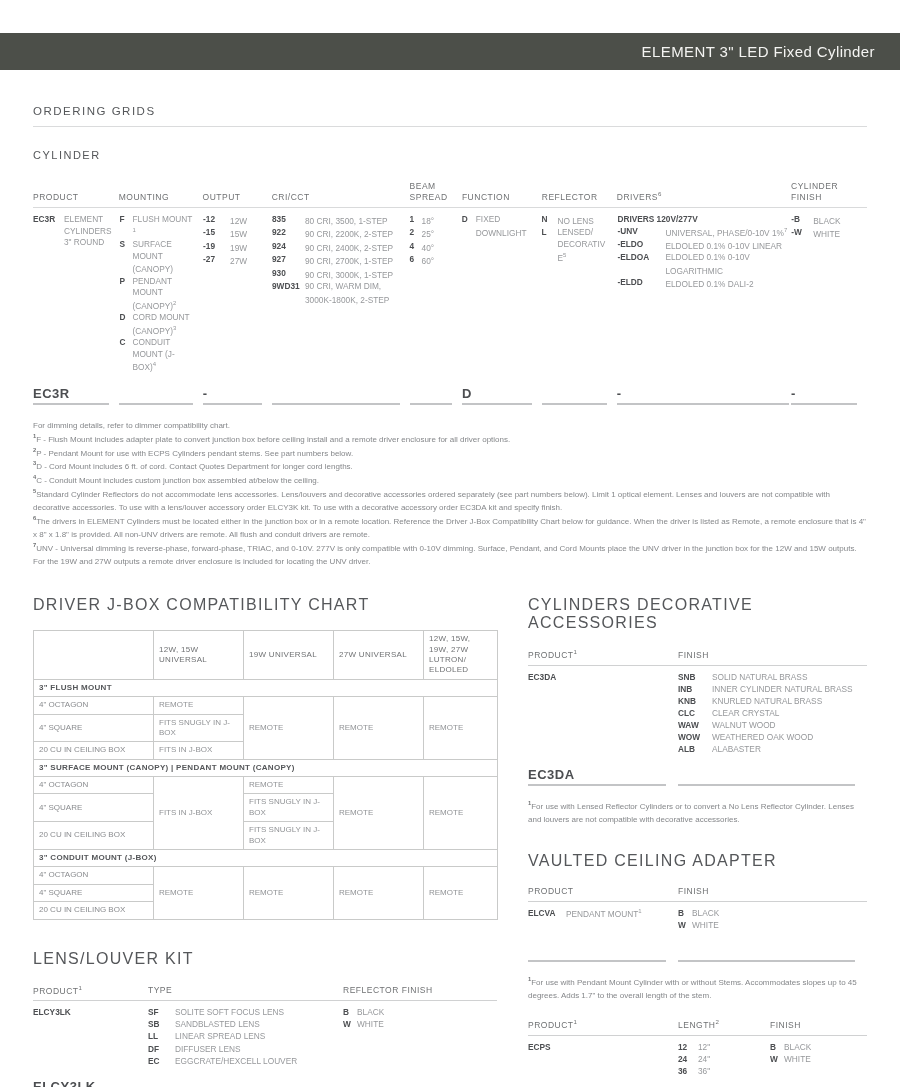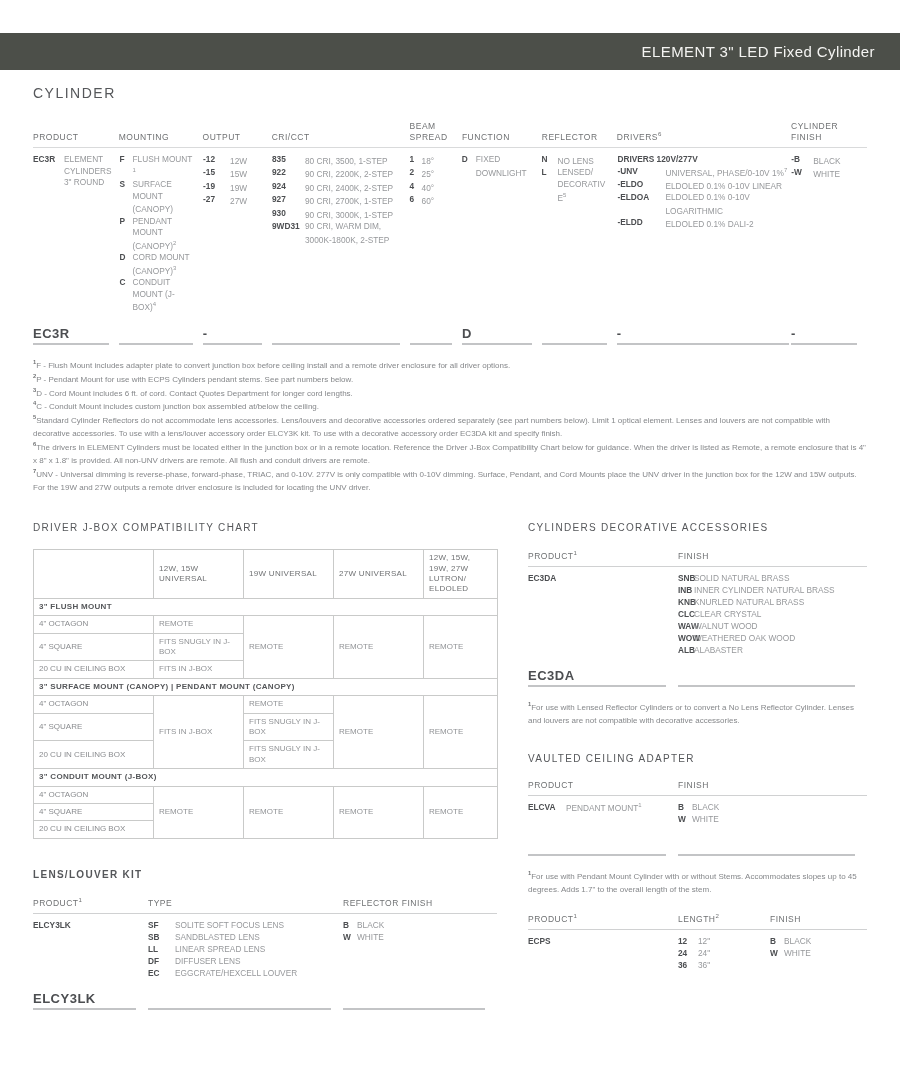--- a/index.html
+++ b/index.html
@@ -15,22 +15,22 @@
   }
   .topbar .title { color:#f4f4f2; font-size:15px; letter-spacing:0.4px; }
 
   .content { width:834px; margin:0 33px; }
 
   
   .rule-heading {
     margin-top:35px; font-size:11.5px; color:#55575a; letter-spacing:1.5px;
     padding-bottom:9px; border-bottom:1px solid #dadbdc;
   }
-  .sec-title { margin-top:15px; font-size:14px; color:#55575a; letter-spacing:1.5px; }
-  .sub-title { font-size:10px; color:#55575a; letter-spacing:1.3px; }
+  .sec-title { margin-top:22px; font-size:11px; color:#55575a; letter-spacing:1.5px; }
+  .sub-title { font-size:16px; color:#55575a; letter-spacing:1.3px; }
 
   
   .grid-row { display:flex; }
   .c-prod{width:87px}.c-mount{width:85px}.c-out{width:70px}.c-cri{width:140px}
   .c-beam{width:53px}.c-func{width:81px}.c-refl{width:76px}.c-drv{width:177px}.c-fin{width:77px}
   .grid-row > div { padding-right:8px; }
   .grid-row > .c-drv { padding-right:2px; }
   .grid-headers {
     margin-top:20px; align-items:flex-end; padding-bottom:4px;
     border-bottom:1px solid #d9dadb;
@@ -82,37 +82,38 @@
   .sub-body { margin-top:5px; font-size:8.3px; line-height:1.45; display:flex; }
   .sub-headers > div, .sub-body > div, .fill-row2 > div { padding-right:12px; }
   .fill-row2 { display:flex; margin-top:12px; align-items:flex-end; }
   .fill-cell2 {
     border-bottom:2px solid #c3c4c6; height:19px;
     font-size:13px; font-weight:bold; color:#4c4e51; letter-spacing:0.5px;
   }
   .lk-prod{width:115px}.lk-type{width:195px}.lk-fin{width:154px}
   .lk-type .code{width:27px}.lk-fin .code{width:14px}
   .acc-prod{width:150px}.acc-fin{width:189px}
-  .acc-fin .code{width:16px}
+  .acc-fin .code{width:34px}
   .vault-prod{width:150px}.vault-fin{width:189px}
   .vault-prod .code{width:38px}.vault-fin .code{width:14px}
   .stems-prod{width:150px}.stems-len{width:92px}.stems-fin{width:97px}
   .stems-len .code{width:20px}.stems-fin .code{width:14px}
   .mt26 { margin-top:26px; }
-  .mt30 { margin-top:30px;font-weight:bold; }
+  .mt30 { margin-top:30px; }
 </style>
 </head>
 <body>
 
 <div class="topbar">
   <span class="title">ELEMENT 3" LED Fixed Cylinder</span>
 </div>
 
 <div class="content">
 
+  <div class="rule-heading">ORDERING GRIDS</div>
   <div class="sec-title">CYLINDER</div>
 
   <div class="grid-row grid-headers">
     <div class="c-prod">PRODUCT</div>
     <div class="c-mount">MOUNTING</div>
     <div class="c-out">OUTPUT</div>
     <div class="c-cri">CRI/CCT</div>
     <div class="c-beam">BEAM SPREAD</div>
     <div class="c-func">FUNCTION</div>
     <div class="c-refl">REFLECTOR</div>
@@ -293,20 +294,21 @@
     <div class="c-drv">
         <div class="fill-cell">-</div>
       </div>
     <div class="c-fin">
         <div class="fill-cell">-</div>
       </div>
   </div>
 
   <div class="fns">
 
+  <p class="fn"><sup></sup><span>For dimming details, refer to dimmer compatibility chart.</span></p>
       <p class="fn"><sup>1</sup><span>F - Flush Mount includes adapter plate to convert junction box before ceiling install and a remote driver enclosure for all driver options.</span></p>
       <p class="fn"><sup>2</sup><span>P - Pendant Mount for use with ECPS Cylinders pendant stems. See part numbers below.</span></p>
       <p class="fn"><sup>3</sup><span>D - Cord Mount includes 6 ft. of cord. Contact Quotes Department for longer cord lengths.</span></p>
       <p class="fn"><sup>4</sup><span>C - Conduit Mount includes custom junction box assembled at/below the ceiling.</span></p>
       <p class="fn"><sup>5</sup><span>Standard Cylinder Reflectors do not accommodate lens accessories. Lens/louvers and decorative accessories ordered separately (see part numbers below). Limit 1 optical element. Lenses and louvers are not compatible with decorative accessories. To use with a lens/louver accessory order ELCY3K kit. To use with a decorative accessory order EC3DA kit and specify finish.</span></p>
       <p class="fn"><sup>6</sup><span>The drivers in ELEMENT Cylinders must be located either in the junction box or in a remote location. Reference the Driver J-Box Compatibility Chart below for guidance. When the driver is listed as Remote, a remote enclosure that is 4" x 8" x 1.8" is provided. All non-UNV drivers are remote. All flush and conduit drivers are remote.</span></p>
       <p class="fn"><sup>7</sup><span>UNV - Universal dimming is reverse-phase, forward-phase, TRIAC, and 0-10V. 277V is only compatible with 0-10V dimming. Surface, Pendant, and Cord Mounts place the UNV driver in the junction box for the 12W and 15W outputs. For the 19W and 27W outputs a remote driver enclosure is included for locating the UNV driver.</span></p>
     </div>
 
   <div class="cols">

